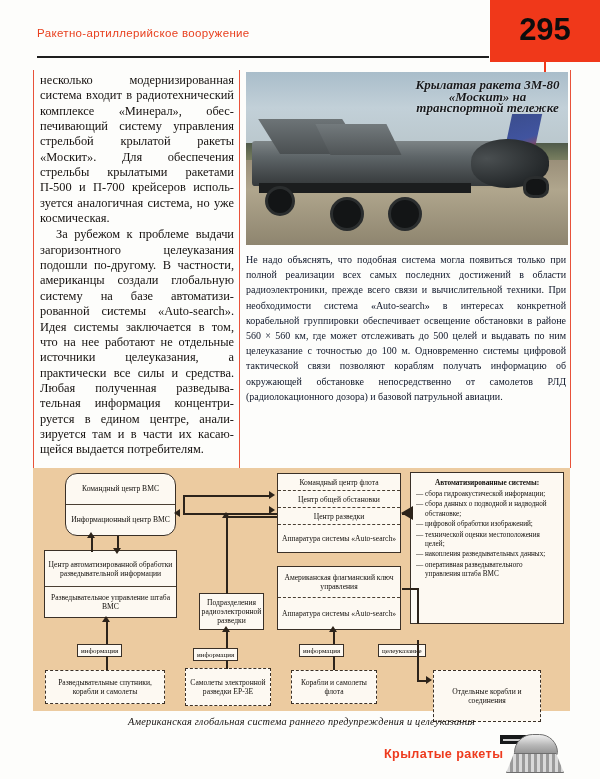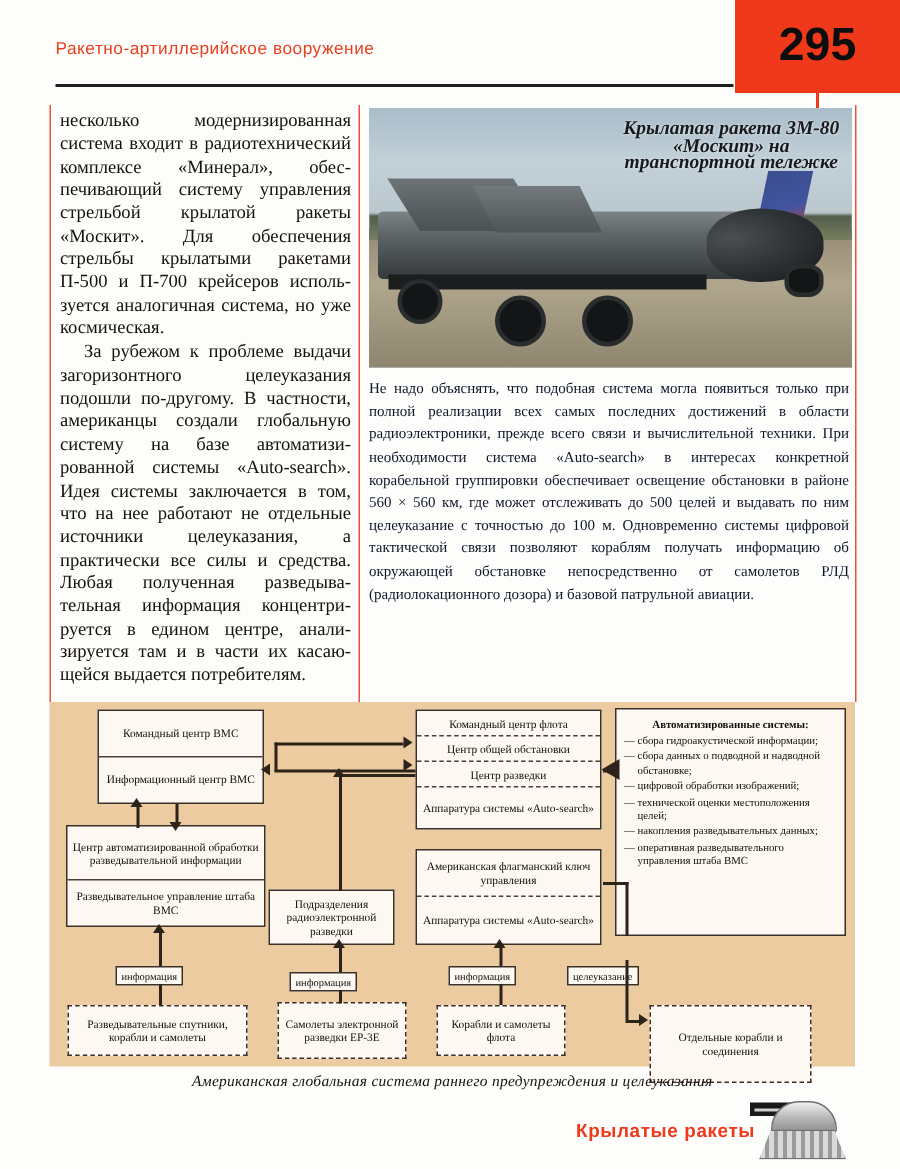--- a/index.html
+++ b/index.html
@@ -341,31 +341,31 @@
     <div class="wheel w4"></div>
     <div id="photo-caption">Крылатая ракета 3М-80 «Москит» на транспортной тележке</div>
   </div>
 
   <div id="full-col">
     <p>Не надо объяснять, что подобная система могла по­явиться только при полной реализации всех самых пос­ледних достижений в области радиоэлектроники, преж­де всего связи и вычислительной техники. При необхо­димости система «Auto-search» в интересах конкретной корабельной группировки обеспечивает освещение об­становки в районе 560 × 560 км, где может отслежи­вать до 500 целей и выдавать по ним целеуказание с точностью до 100 м. Одновременно системы цифровой тактической связи позволяют кораблям получать инфор­мацию об окружающей обстановке непосредственно от самолетов РЛД (радиолокационного дозора) и базовой патрульной авиации.</p>
   </div>
 
   <div id="diagram">
 
-    <div class="dbox" style="left:32px; top:5px; width:111px; height:63px; padding:0;">
+    <div class="dbox" style="left:32px; top:5px; width:111px; height:63px; padding:0;border-radius:12px;">
       <div class="dsub" style="height:50%;">Командный центр ВМС</div>
       <div class="dsub" style="height:50%;">Информационный центр ВМС</div>
     </div>
 
     <div class="dbox" style="left:11px; top:82px; width:133px; height:68px; padding:0;">
       <div class="dsub" style="height:55%;">Центр автоматизирован­ной обработки разведыва­тельной информации</div>
       <div class="dsub" style="height:45%;">Разведывательное управление штаба ВМС</div>
     </div>
 
-    <div class="dbox" style="left:146px; top:125px; width:84px; height:37px;">Подразделения радиоэлектронной разведки</div>
+    <div class="dbox" style="left:166px; top:125px; width:65px; height:37px;">Подразделения радиоэлектронной разведки</div>
 
     <div class="dbox" style="left:244px; top:5px; width:124px; height:80px; padding:0;">
       <div class="dsub dashed-sep" style="height:22%;">Командный центр флота</div>
       <div class="dsub dashed-sep" style="height:22%;">Центр общей обстановки</div>
       <div class="dsub dashed-sep" style="height:22%;">Центр разведки</div>
       <div class="dsub" style="height:34%;">Аппаратура системы «Auto-search»</div>
     </div>
 
     <div class="dbox" style="left:244px; top:98px; width:124px; height:64px; padding:0;">
       <div class="dsub dashed-sep" style="height:50%;">Американская флагманский ключ управления</div>

